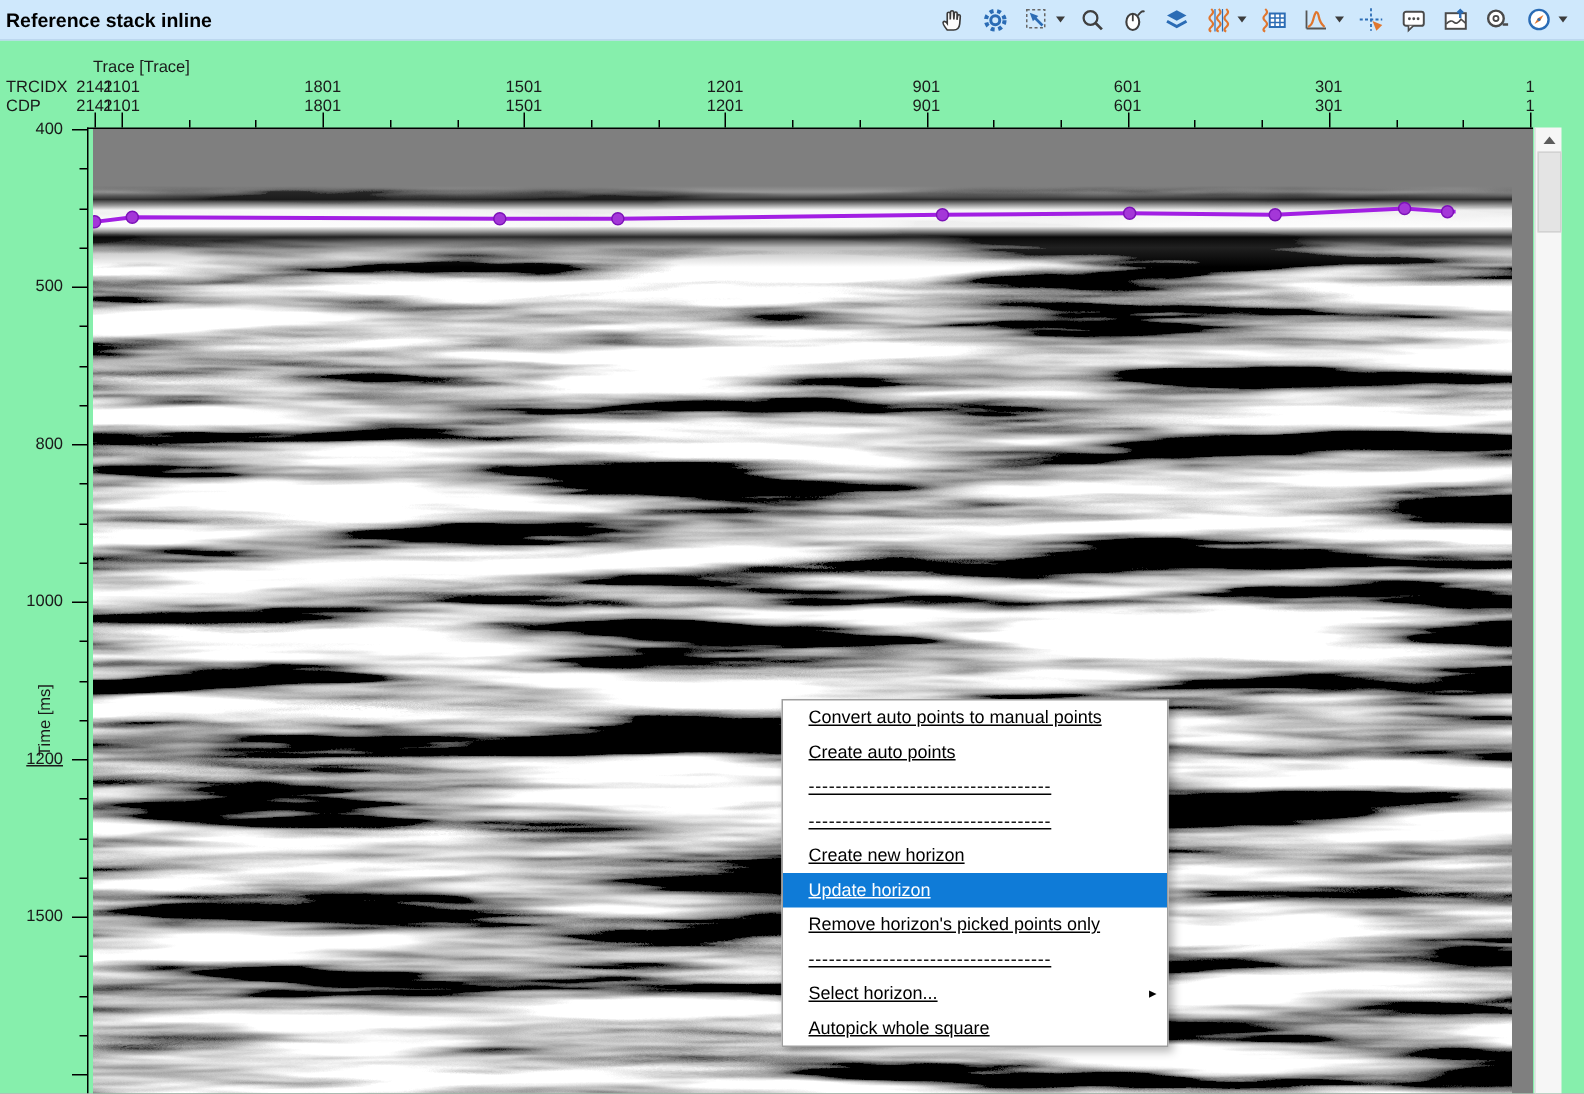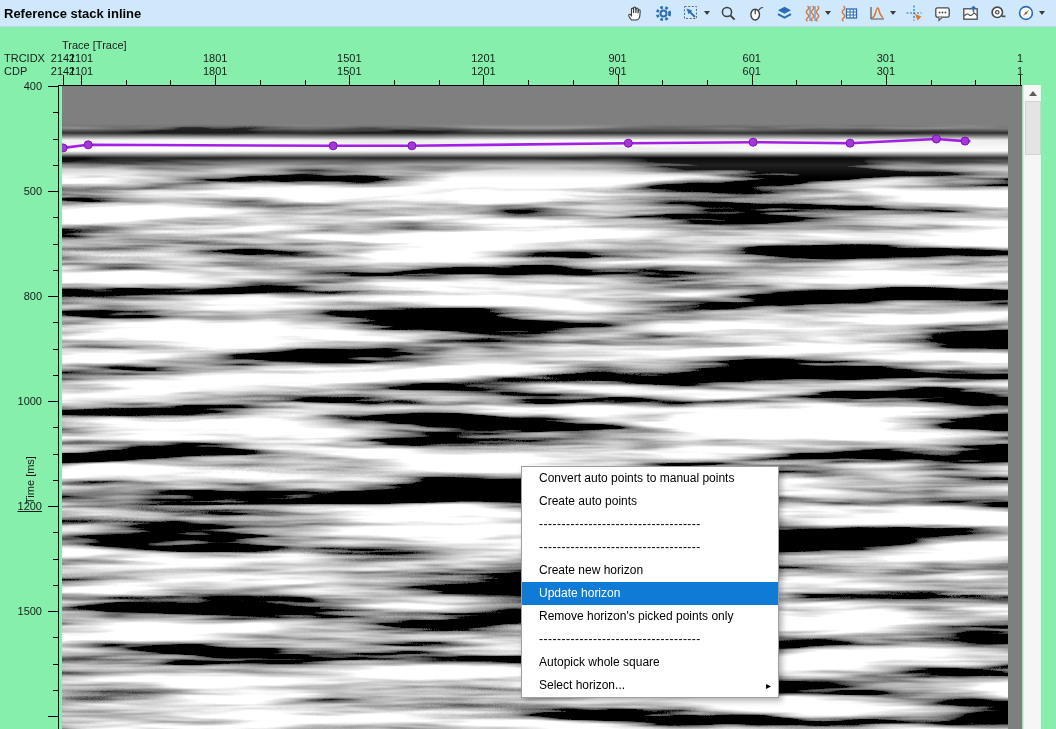--- a/index.html
+++ b/index.html
@@ -39,21 +39,21 @@
   #horizonSvg{position:absolute;left:0;top:0;}
 
   
   .sb{position:absolute;left:1023px;top:85px;width:17px;height:644px;background:#f6f6f6;border-left:1px solid #e3e3e3;}
   .sb-up{position:absolute;left:0;top:0;width:17px;height:16px;display:flex;align-items:center;justify-content:center;}
   .sb-up i{width:0;height:0;border-left:4px solid transparent;border-right:4px solid transparent;border-bottom:5px solid #5c5c5c;}
   .sb-thumb{position:absolute;left:1px;top:16px;width:14px;height:52px;background:#e4e4e4;border:1px solid #d2d2d2;}
 
   
   .menu{position:absolute;left:521px;top:466px;width:256px;background:#fff;border:1px solid #9e9e9e;box-shadow:3px 3px 6px rgba(0,0,0,.30);font-size:12px;z-index:20;}
-  .menu-item{height:23px;line-height:23px;padding:0 36px 0 17px;color:#000;white-space:nowrap;position:relative;}
+  .menu-item{height:23px;line-height:23px;padding:0 36px 0 17px;color:#000;white-space:nowrap;position:relative;text-decoration:underline;}
   .menu-item.hl{background:#0f7bd7;color:#fff;}
   .menu-item.sep{letter-spacing:0.5px;}
   .mi-arrow{position:absolute;right:7px;top:0;font-size:10px;color:#000;}
 </style>
 </head>
 <body>
 
 <div id="app">
 
   <div class="titlebar">
@@ -292,17 +292,17 @@
 
   <div class="menu" id="menu">
       <div class="menu-item"><span>Convert auto points to manual points</span></div>
       <div class="menu-item"><span>Create auto points</span></div>
       <div class="menu-item sep"><span>------------------------------------</span></div>
       <div class="menu-item sep"><span>------------------------------------</span></div>
       <div class="menu-item"><span>Create new horizon</span></div>
       <div class="menu-item hl"><span>Update horizon</span></div>
       <div class="menu-item"><span>Remove horizon's picked points only</span></div>
       <div class="menu-item sep"><span>------------------------------------</span></div>
+      <div class="menu-item"><span>Select horizon...</span><span class="mi-arrow">▸</span></div>
       <div class="menu-item"><span>Autopick whole square</span></div>
-      <div class="menu-item"><span>Select horizon...</span><span class="mi-arrow">▸</span></div>
     </div>
 
 </div>
 
 </body></html>

